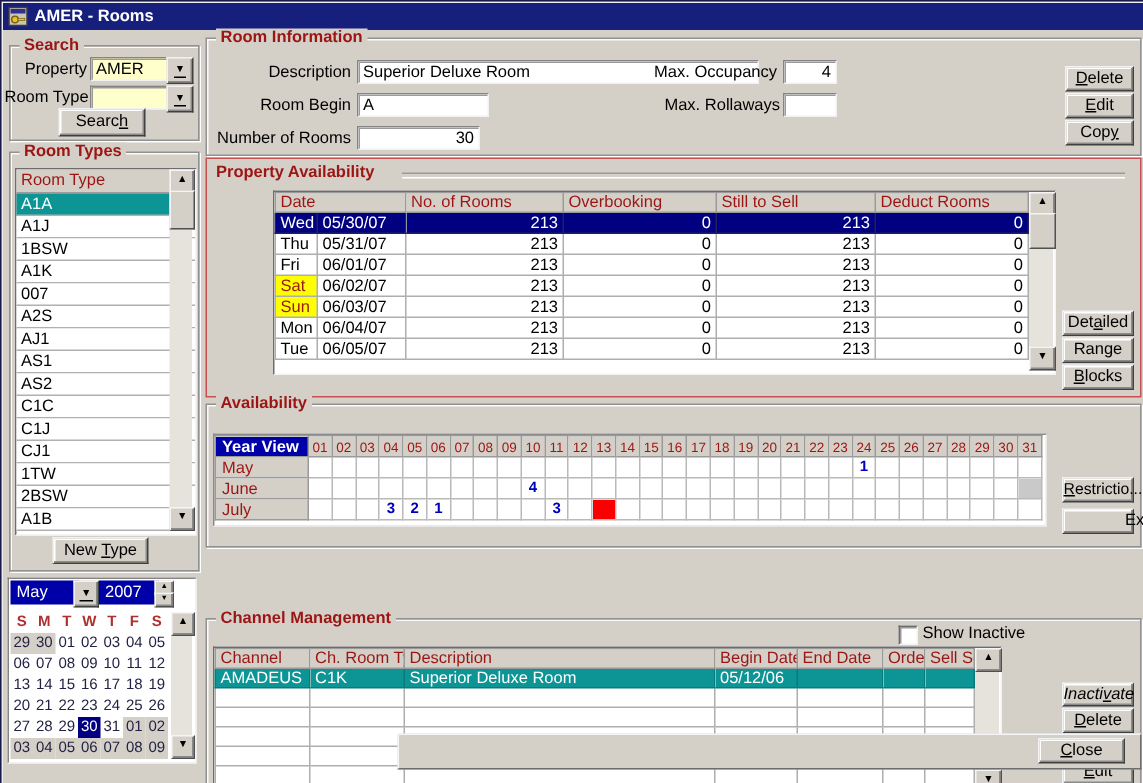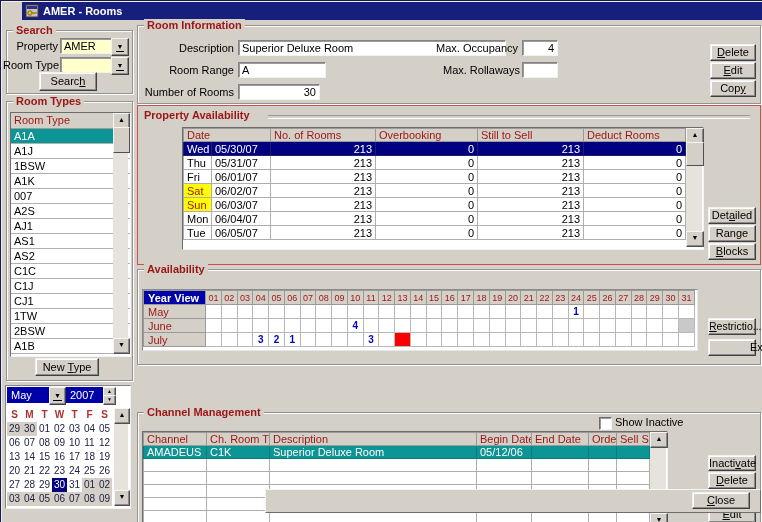--- a/index.html
+++ b/index.html
@@ -1,20 +1,20 @@
 <!DOCTYPE html>
 <html style="--titlebar: #16207c; --maroon: #9c1515; --navy: #000080; --teal: #0d9494; --field_yellow: #ffffcc; --weekend_yellow: #ffff00; --alert_red: #fa0000; --link_blue: #0000c0; --window_bg: #d4d0c8;"><head>
 <meta charset="utf-8">
 <style>
   html,body{margin:0;padding:0;background:#9b9b9b;}
   body{font-family:"Liberation Sans","DejaVu Sans",sans-serif;font-size:11px;color:#000;-webkit-font-smoothing:none;}
   .window{position:relative;width:762px;height:522px;background:#d4d0c8;border:1px solid #1a1a4a;
           box-shadow:inset 1px 1px 0 #efefef, inset -1px -1px 0 #5a5a6a;}
   .titlebar{position:absolute;left:1px;top:1px;right:1px;height:18px;background:var(--titlebar);
-            display:flex;align-items:center;gap:4px;padding:0 3px;color:#fff;font-weight:bold;margin-left:20px;}
+            display:flex;align-items:center;gap:4px;padding:0 3px;color:#fff;font-weight:bold;}
   .client{position:absolute;left:2px;top:19px;width:758px;height:501px;}
 
   .group{position:absolute;border:1px solid #929292;box-shadow:1px 1px 0 #ffffff, inset 1px 1px 0 #fbfbfb;}
   .group.red{border:1px solid #c85050;box-shadow:none;}
   .legend{position:absolute;top:-7px;left:6px;background:#d4d0c8;padding:0 3px;color:var(--maroon);
           font-weight:bold;line-height:13px;white-space:nowrap;}
   .legend-in{position:absolute;top:3px;left:6px;color:var(--maroon);font-weight:bold;white-space:nowrap;}
   .rule{position:absolute;height:2px;border-top:1px solid #9a9a9a;border-bottom:1px solid #ffffff;}
 
   .flabel{position:absolute;text-align:right;line-height:13px;white-space:nowrap;}
@@ -210,21 +210,21 @@
       <div class="vscroll" style="left:108px;top:22px;width:14px;height:98px;">
         <div class="sb-btn" style="top:0;">▲</div>
         <div class="sb-btn" style="bottom:0;">▼</div>
       </div>
     </div>
 
     <div class="group" style="left:134px;top:5px;width:622px;height:77px;">
       <span class="legend">Room Information</span>
       <span class="flabel" style="left:10px;top:16px;width:86px;">Description</span>
       <div class="field" style="left:100px;top:14px;width:260px;height:14px;">Superior Deluxe Room</div>
-      <span class="flabel" style="left:10px;top:38px;width:86px;">Room Range</span>
+      <span class="flabel" style="left:10px;top:38px;width:86px;">Room Begin</span>
       <div class="field" style="left:100px;top:36px;width:80px;height:14px;">A</div>
       <span class="flabel" style="left:0;top:60px;width:96px;">Number of Rooms</span>
       <div class="field num" style="left:100px;top:58px;width:74px;height:14px;">30</div>
       <span class="flabel" style="left:296px;top:16px;width:84px;">Max. Occupancy</span>
       <div class="field num" style="left:384px;top:14px;width:28px;height:14px;">4</div>
       <span class="flabel" style="left:296px;top:38px;width:86px;">Max. Rollaways</span>
       <div class="field num" style="left:384px;top:36px;width:28px;height:14px;"></div>
       <button class="btn" style="left:572px;top:18px;width:46px;height:17px;"><u>D</u>elete</button>
       <button class="btn" style="left:572px;top:36px;width:46px;height:17px;"><u>E</u>dit</button>
       <button class="btn" style="left:572px;top:54px;width:46px;height:17px;">Cop<u>y</u></button>
@@ -587,21 +587,21 @@
                 <td>&nbsp;</td>
                 <td>&nbsp;</td>
               </tr>
             </tbody>
           </table>
         <div class="vscroll" style="left:507px;top:0;width:16px;height:97px;">
           <div class="sb-btn" style="top:0;">▲</div>
           <div class="sb-btn" style="bottom:0;">▼</div>
         </div>
       </div>
-      <button class="btn" style="left:570px;top:42px;width:48px;height:16px;">Inacti<u>v</u>ate</button>
+      <button class="btn" style="left:570px;top:42px;width:48px;height:16px;font-style:italic;">Inacti<u>v</u>ate</button>
       <button class="btn" style="left:570px;top:59px;width:48px;height:17px;"><u>D</u>elete</button>
       <button class="btn" style="left:570px;top:76px;width:48px;height:17px;"><u>N</u>ew</button>
       <button class="btn" style="left:570px;top:93px;width:48px;height:17px;"><u>E</u>dit</button>
     </div>
 
     <div class="panel" style="left:262px;top:469px;width:494px;height:22px;">
       <button class="btn" style="left:426px;top:2px;width:58px;height:17px;"><u>C</u>lose</button>
     </div>
 
   </div>

